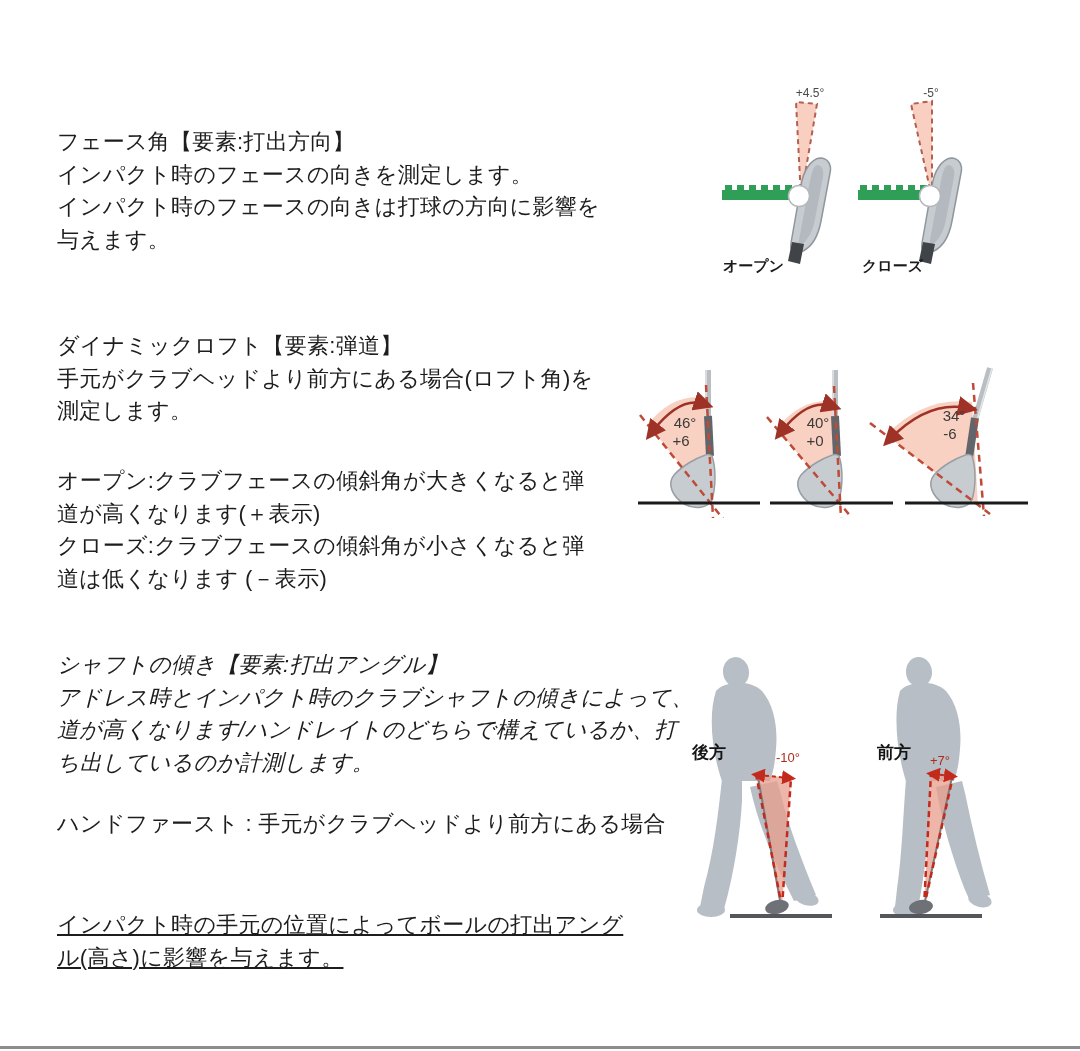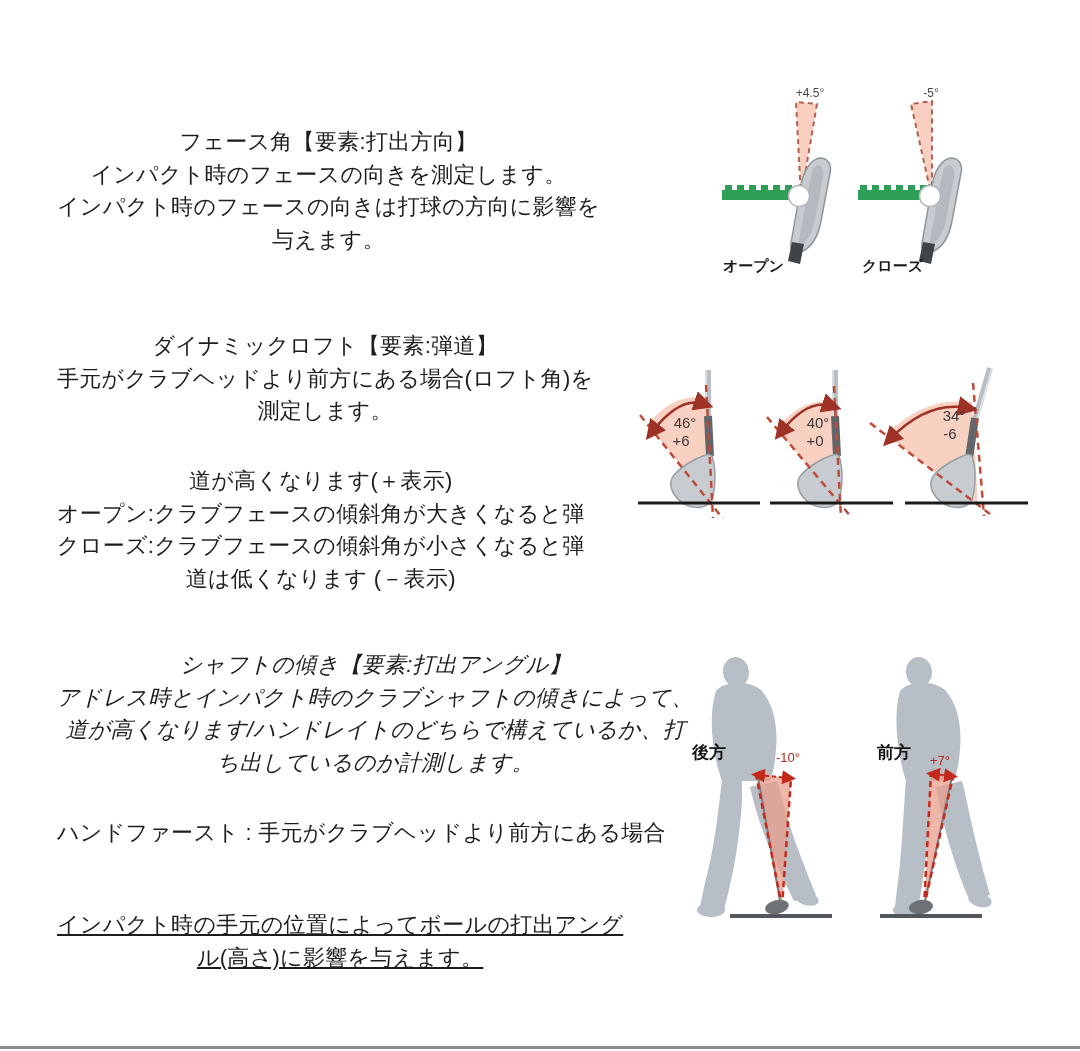--- a/index.html
+++ b/index.html
@@ -1,19 +1,19 @@
 <!DOCTYPE html>
 <html><head>
 <meta charset="utf-8">
 <style>
   html,body{margin:0;padding:0;background:#fff;}
   #page{position:relative;width:1080px;height:1051px;background:#ffffff;overflow:hidden;
         font-family:"Liberation Sans","DejaVu Sans",sans-serif;color:#1e1e1e;}
   .abs{position:absolute;}
-  .tblock{font-size:22px;line-height:32.5px;letter-spacing:.3px;white-space:nowrap;color:#1d1d1d;text-align:center;}
+  .tblock{font-size:22px;line-height:32.5px;letter-spacing:.3px;white-space:nowrap;color:#1d1d1d;}
   .tblock .ttl{font-weight:500;}
   .footer-rule{position:absolute;left:0;top:1046px;width:1080px;height:3px;background:#8c8c8c;}
   svg{display:block;}
   svg text{font-family:"Liberation Sans","DejaVu Sans",sans-serif;}
   .diag-caption{font-size:15px;font-weight:bold;fill:#1a1a1a;}
   .ang-sm{font-size:12px;fill:#4a4a4a;}
   .loft-txt{font-size:15px;fill:#3d3a38;}
   .lean-cap{font-size:17px;font-weight:bold;fill:#141414;}
   .lean-ang{font-size:13px;fill:#ae2c1e;}
 </style>
@@ -29,34 +29,34 @@
     <div>与えます。</div>
   </div>
 
   <div class="abs tblock" style="left:57px;top:330px;">
     <div class="ttl">ダイナミックロフト【要素:弾道】</div>
     <div>手元がクラブヘッドより前方にある場合(ロフト角)を</div>
     <div>測定します。</div>
   </div>
 
   <div class="abs tblock" style="left:57px;top:465px;">
+    <div>オープン:クラブフェースの傾斜角が大きくなると弾</div>
     <div>道が高くなります(＋表示)</div>
-    <div>オープン:クラブフェースの傾斜角が大きくなると弾</div>
     <div>クローズ:クラブフェースの傾斜角が小さくなると弾</div>
     <div>道は低くなります (－表示)</div>
   </div>
 
   <div class="abs tblock" style="left:57px;top:649px;font-style:italic;">
     <div class="ttl">シャフトの傾き【要素:打出アングル】</div>
     <div>アドレス時とインパクト時のクラブシャフトの傾きによって、</div>
     <div>道が高くなります/ハンドレイトのどちらで構えているか、打</div>
     <div>ち出しているのか計測します。</div>
   </div>
 
-  <div class="abs tblock" style="left:57px;top:808px;margin-top:9px;">
+  <div class="abs tblock" style="left:57px;top:808px;">
     <div>ハンドファースト : 手元がクラブヘッドより前方にある場合</div>
   </div>
 
   <div class="abs tblock" style="left:57px;top:909px;text-decoration:underline;">
     <div>インパクト時の手元の位置によってボールの打出アング</div>
     <div>ル(高さ)に影響を与えます。</div>
   </div>
 
   <svg class="abs" style="left:688px;top:80px;" width="330" height="200" viewBox="0 0 330 200">
     <defs>

